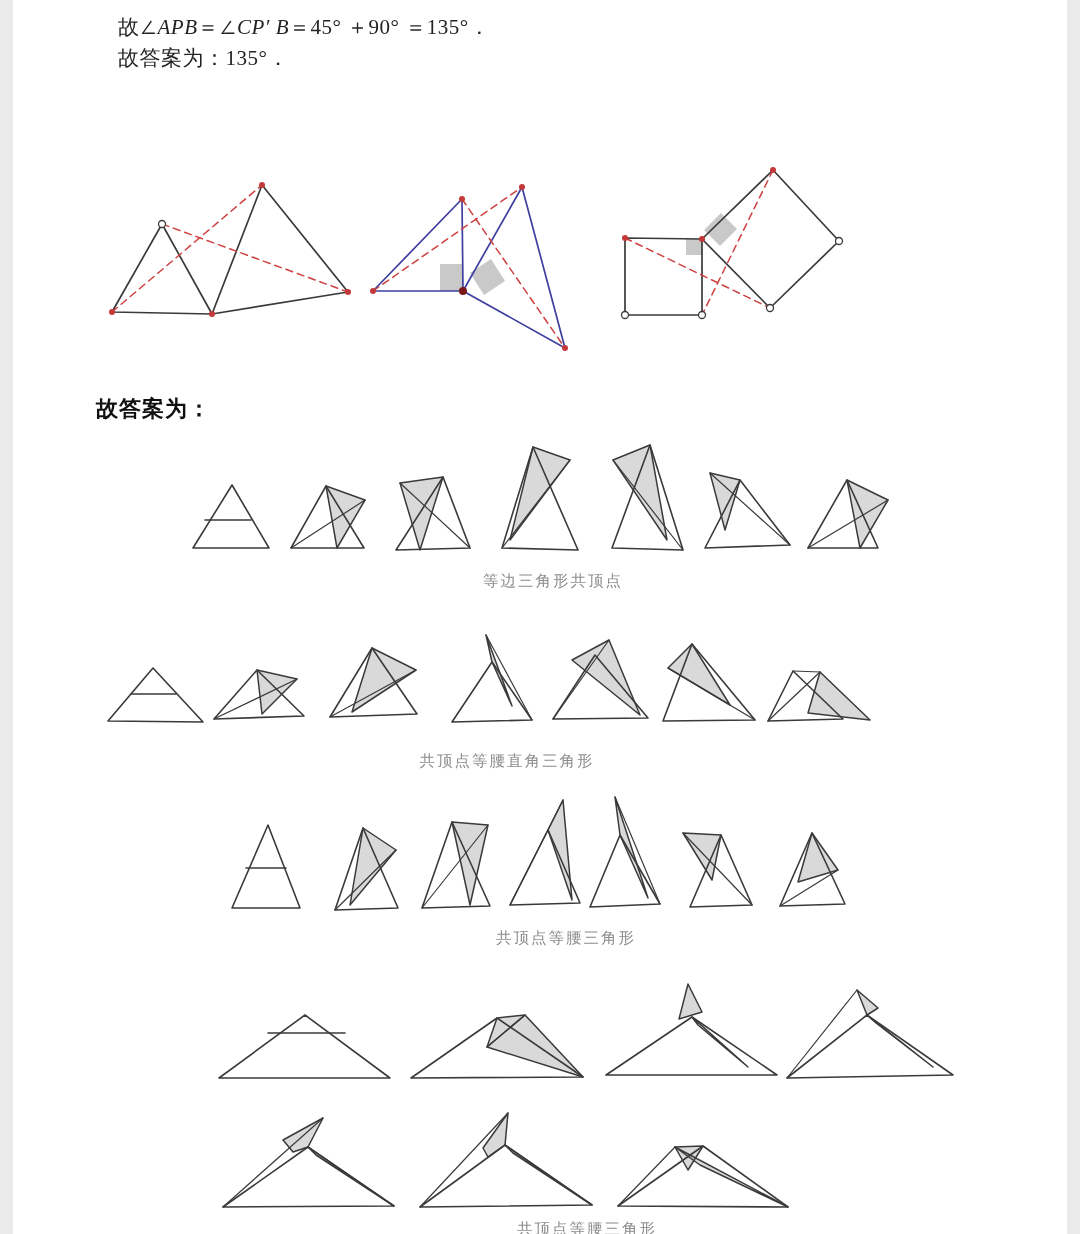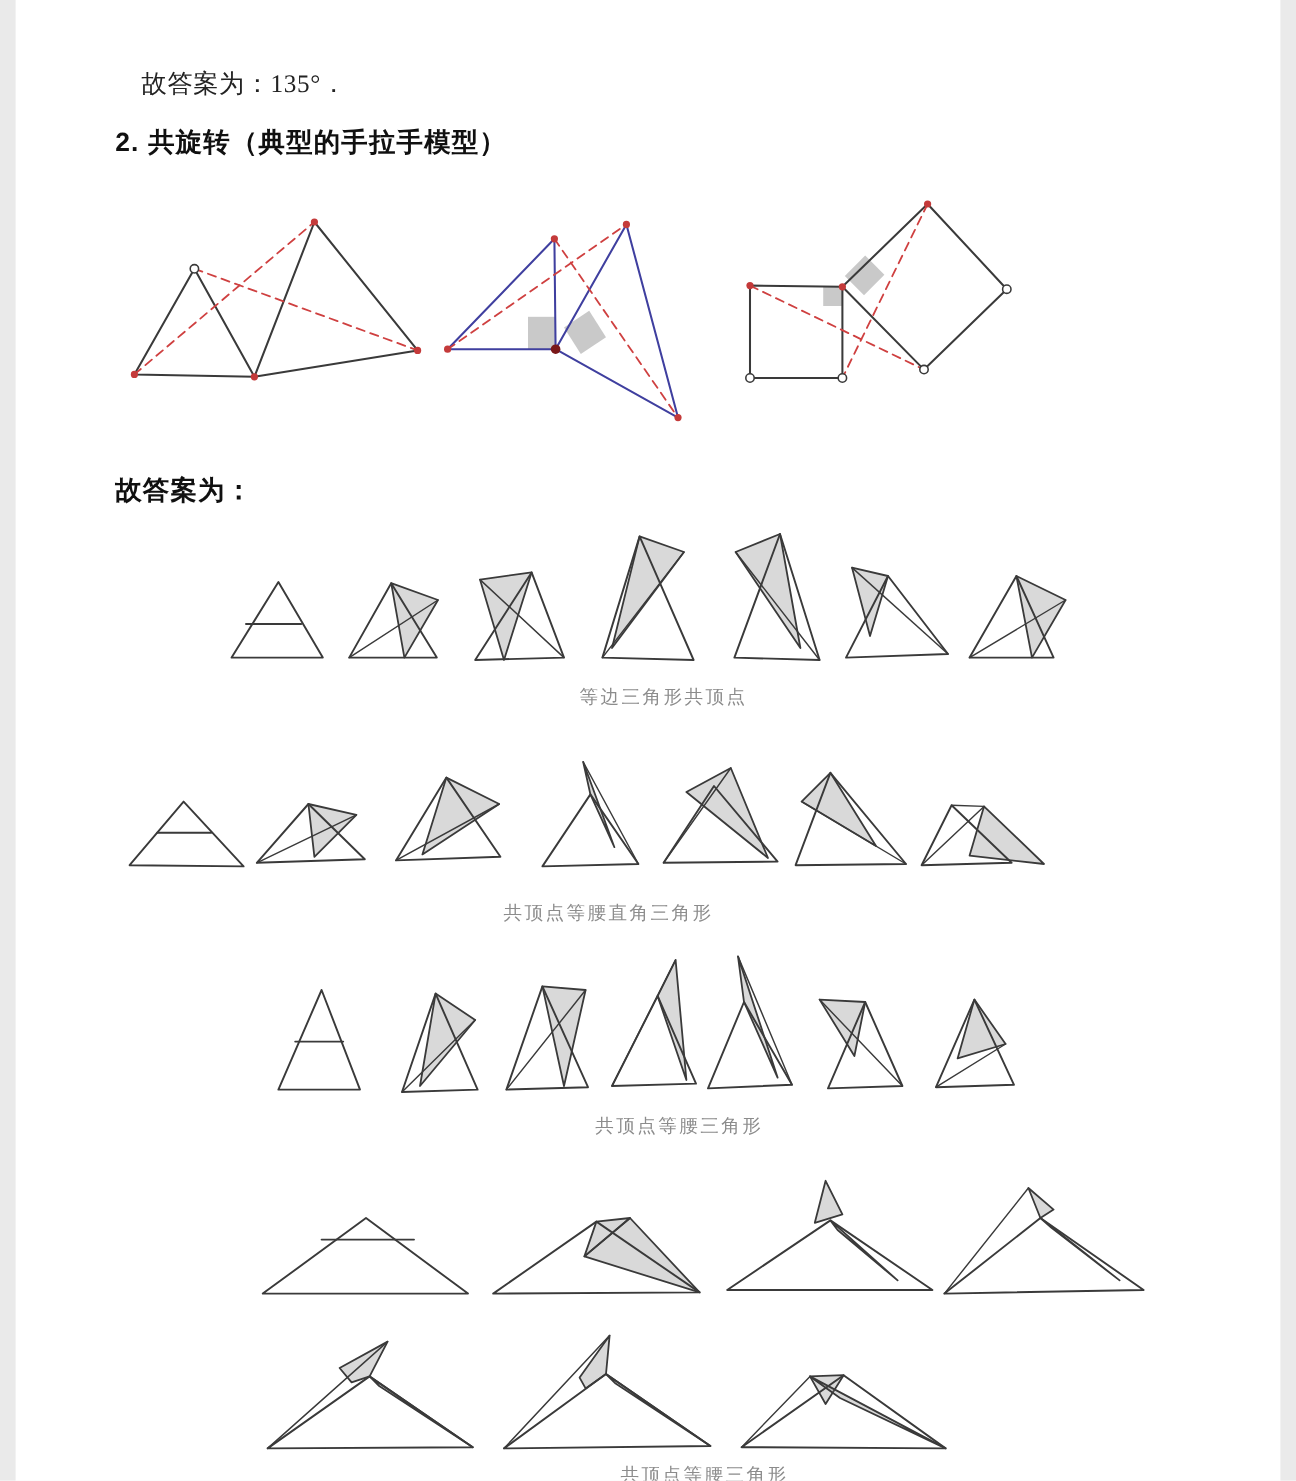--- a/index.html
+++ b/index.html
@@ -15,23 +15,23 @@
            letter-spacing:2px;white-space:nowrap;font-family:Liberation Serif, serif;}
   svg.fig{position:absolute;overflow:visible;}
 </style>
 </head>
 <body>
 
 <div class="page">
   <div class="edge l"></div>
   <div class="edge r"></div>
 
-  <div class="mathline" style="top:56px"><span>故答案为：135°．</span></div>
+  <div class="mathline" style="top:13px"><span>故∠</span><span class="it">APB</span><span>＝∠</span><span class="it">CP′</span><span> </span><span class="it">B</span><span>＝45° ＋90° ＝135°．</span></div>
+  <div class="mathline" style="top:44px"><span>故答案为：135°．</span></div>
 
-  <h2 class="hd" style="top:104px">2. 共旋转（典型的手拉手模型）</h2>
 
   <svg class="fig" style="left:85px;top:155px" viewBox="0 0 860 235" width="860" height="235">
       <polygon points="77,69 27,157 127,159" fill="none" stroke="#3a3a3a" stroke-width="1.7" stroke-linejoin="round" stroke-linecap="round"></polygon>
       <polygon points="177,30 127,159 263,137" fill="none" stroke="#3a3a3a" stroke-width="1.7" stroke-linejoin="round" stroke-linecap="round"></polygon>
       <polyline points="77,69 263,137" fill="none" stroke="#cf4040" stroke-width="1.5" stroke-dasharray="7 5" stroke-linejoin="round" stroke-linecap="round"></polyline>
       <polyline points="27,157 177,30" fill="none" stroke="#cf4040" stroke-width="1.5" stroke-dasharray="7 5" stroke-linejoin="round" stroke-linecap="round"></polyline>
       <circle cx="77" cy="69" r="3.5" fill="#ffffff" stroke="#3a3a3a" stroke-width="1.3"></circle>
       <circle cx="27" cy="157" r="3" fill="#c43a3a" stroke="none" stroke-width="1.3"></circle>
       <circle cx="127" cy="159" r="3" fill="#c43a3a" stroke="none" stroke-width="1.3"></circle>
       <circle cx="177" cy="30" r="3" fill="#c43a3a" stroke="none" stroke-width="1.3"></circle>

